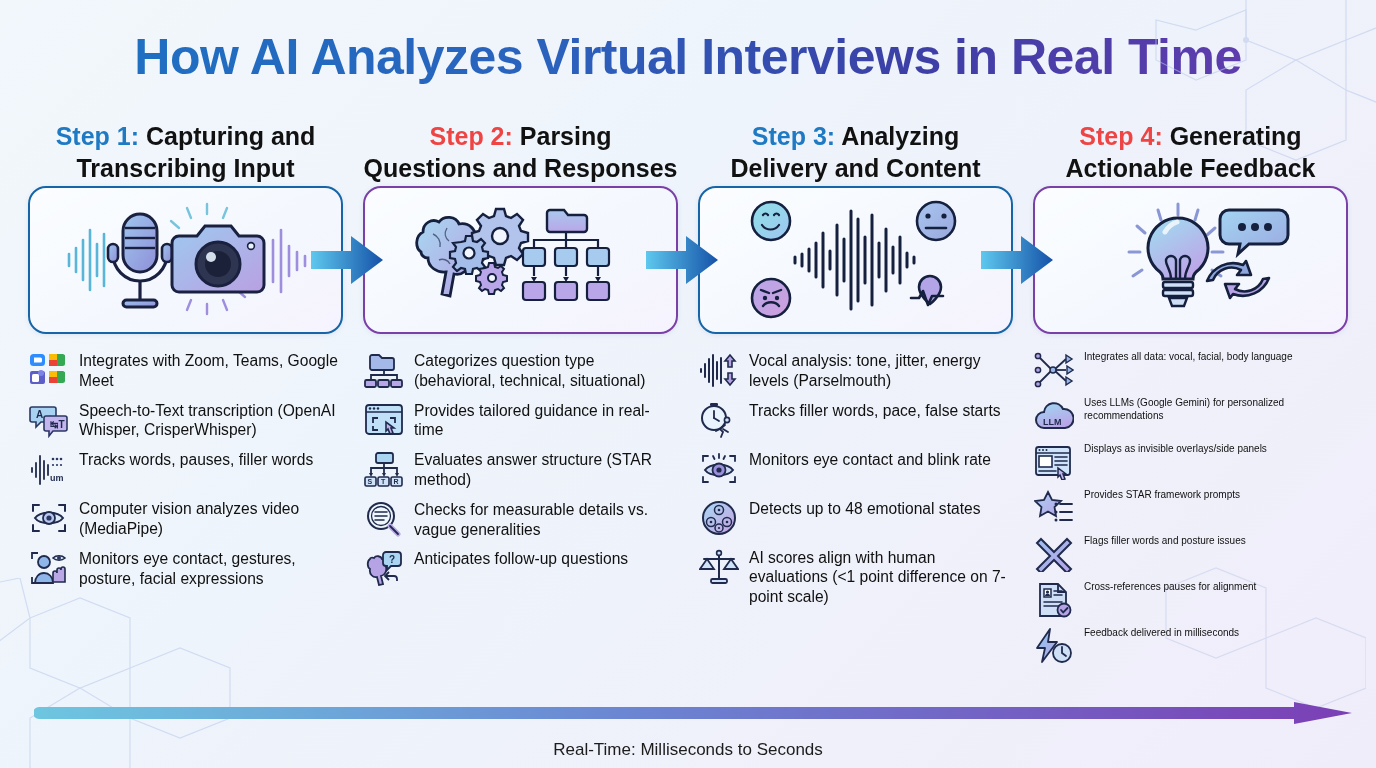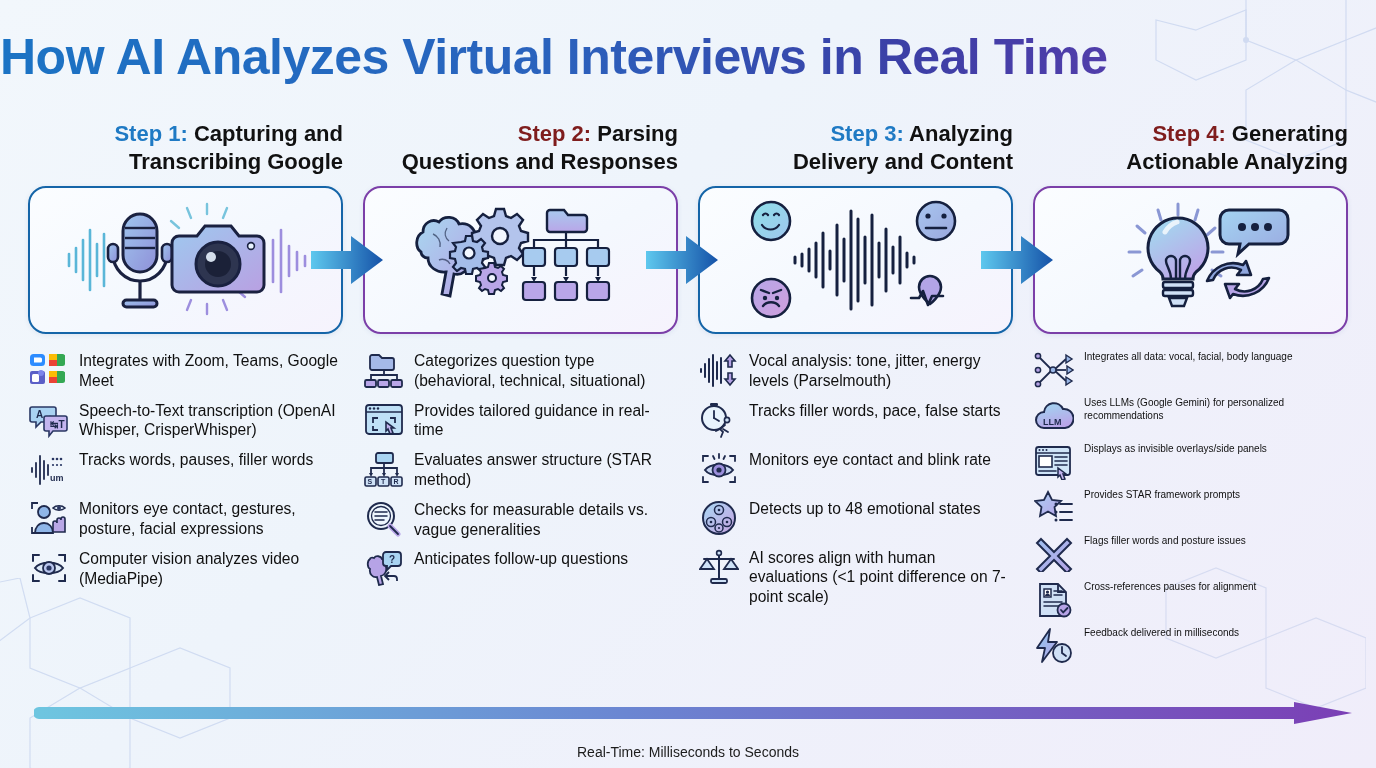--- a/index.html
+++ b/index.html
@@ -14,21 +14,21 @@
   
   .hex-deco { position: absolute; pointer-events: none; opacity: .55; }
   .hex-tr { top: -30px; right: -20px; }
   .hex-bl { bottom: -10px; left: -30px; }
   .hex-br { bottom: 40px; right: 10px; }
 
   .page { position: relative; width: 1376px; height: 768px; padding: 0; }
 
   
   .title {
-    text-align: left;
+    text-align: center;
     font-size: 50px;
     font-weight: 700;
     letter-spacing: -0.5px;
     padding-top: 28px;
     background: linear-gradient(90deg, #1b73c4 0%, #2a62bd 40%, #3c3fa6 66%, #6c3bb0 100%);
     -webkit-background-clip: text;
     background-clip: text;
     color: transparent;
     -webkit-text-fill-color: transparent;
     text-shadow: none;
@@ -37,30 +37,30 @@
   
   .columns {
     position: absolute;
     top: 120px; left: 0; right: 0;
     display: flex;
     padding: 0 18px;
   }
   .col { width: 25%; padding: 0 10px; }
 
   .step-head {
-    text-align: right;
-    font-size: 22px;
+    text-align: center;
+    font-size: 25px;
     font-weight: 700;
     line-height: 1.28;
     color: #111;
     height: 58px;
   }
   .step-label { font-weight: 700; }
   .c-blue  { color: #1f7ac4; }
-  .c-purple{ color: #7f1d1d; }
+  .c-purple{ color: #ef4444; }
 
   
   .card {
     position: relative;
     height: 148px;
     border-radius: 18px;
     background: linear-gradient(150deg, #fbfdff 0%, #f4f8fe 55%, #f6f3fd 100%);
     display: flex; align-items: center; justify-content: center;
     margin-top: 8px;
     box-shadow: 0 1px 5px rgba(60,90,150,.10);
@@ -102,21 +102,21 @@
   
   .timeline {
     position: absolute;
     left: 34px; right: 24px; bottom: 44px;
     height: 22px;
   }
   .timeline-caption {
     position: absolute;
     bottom: 8px; left: 0; right: 0;
     text-align: center;
-    font-size: 14px;
+    font-size: 17px;
     color: #1c1c1c;
   }
 </style>
 </head>
 <body>
 
 <div class="page">
 
   <svg class="hex-deco hex-tr" width="300" height="250" viewBox="0 0 300 250">
     <g fill="none" stroke="#b9c9ea" stroke-width="1.2">
@@ -145,21 +145,21 @@
   </svg>
 
   <h1 class="title">How AI Analyzes Virtual Interviews in Real Time</h1>
 
   <div class="columns">
 
     <div class="col col-1">
       <div class="step-head">
         <span class="step-label c-blue">Step 1: </span>
         <span>Capturing and</span><br>
-        <span>Transcribing Google</span>
+        <span>Transcribing Input</span>
       </div>
 
       <div class="card blue">
         <svg width="250" height="120" viewBox="0 0 250 120">
           <defs>
             <linearGradient id="g1" x1="0" y1="0" x2="1" y2="1">
               <stop offset="0%" stop-color="#9fc6ee"></stop>
                 <stop offset="100%" stop-color="#8f8fd8"></stop>
             </linearGradient>
             <linearGradient id="g2" x1="0" y1="0" x2="1" y2="1">
@@ -282,48 +282,48 @@
                   <circle cx="32" cy="14" r="1.1"></circle>
                 </g>
               <text x="21" y="30" font-size="9" font-family="Liberation Sans" fill="#1f2a4d" font-weight="700">um</text>
             </svg>
           </span>
           <span class="btxt">Tracks words, pauses, filler words</span>
         </div>
         <div class="bullet">
           <span class="bico">
             <svg width="40" height="36" viewBox="0 0 40 36">
+              <g stroke="#1f2a4d" stroke-width="2" fill="none" stroke-linecap="round">
+                <path d="M4 11V5h6"></path>
+                  <path d="M30 5h6v6"></path>
+                  <path d="M36 25v6h-6"></path>
+                  <path d="M10 31H4v-6"></path>
+              </g>
+              <path d="M6 18c5-7 23-7 28 0-5 7-23 7-28 0z" fill="#dce9f8" stroke="#1f2a4d" stroke-width="2"></path>
+              <circle cx="20" cy="18" r="6" fill="#b9c6ee" stroke="#1f2a4d" stroke-width="1.8"></circle>
+              <circle cx="20" cy="18" r="2.6" fill="#2a3763"></circle>
+            </svg>
+          </span>
+          <span class="btxt">Computer vision analyzes video (MediaPipe)</span>
+        </div>
+        <div class="bullet">
+          <span class="bico">
+            <svg width="40" height="36" viewBox="0 0 40 36">
               <g stroke="#1f2a4d" stroke-width="1.8" fill="none">
                   <path d="M3 9V3h6"></path>
                   <path d="M9 33H3v-6"></path>
                 </g>
               <circle cx="15" cy="12" r="6" fill="#8fb6e8" stroke="#1f2a4d" stroke-width="1.8"></circle>
               <path d="M6 33c0-6 4-10 9-10s9 4 9 10z" fill="#8fb6e8" stroke="#1f2a4d" stroke-width="1.8"></path>
               <path d="M24 8c3-3 9-3 12 0-3 3-9 3-12 0z" fill="#dce9f8" stroke="#1f2a4d" stroke-width="1.6"></path>
               <circle cx="30" cy="8" r="2" fill="#2a3763"></circle>
               <path d="M24 32v-9a2 2 0 014 0v-3a2 2 0 014 0v-1a2 2 0 014 0v13z" fill="#b9a7e6" stroke="#1f2a4d" stroke-width="1.6"></path>
             </svg>
           </span>
           <span class="btxt">Monitors eye contact, gestures, posture, facial expressions</span>
-        </div>
-        <div class="bullet">
-          <span class="bico">
-            <svg width="40" height="36" viewBox="0 0 40 36">
-              <g stroke="#1f2a4d" stroke-width="2" fill="none" stroke-linecap="round">
-                <path d="M4 11V5h6"></path>
-                  <path d="M30 5h6v6"></path>
-                  <path d="M36 25v6h-6"></path>
-                  <path d="M10 31H4v-6"></path>
-              </g>
-              <path d="M6 18c5-7 23-7 28 0-5 7-23 7-28 0z" fill="#dce9f8" stroke="#1f2a4d" stroke-width="2"></path>
-              <circle cx="20" cy="18" r="6" fill="#b9c6ee" stroke="#1f2a4d" stroke-width="1.8"></circle>
-              <circle cx="20" cy="18" r="2.6" fill="#2a3763"></circle>
-            </svg>
-          </span>
-          <span class="btxt">Computer vision analyzes video (MediaPipe)</span>
         </div>
       </div>
     </div>
 
     <div class="col col-2">
       <div class="step-head">
         <span class="step-label c-purple">Step 2: </span>
         <span>Parsing</span><br>
         <span>Questions and Responses</span>
       </div>
@@ -671,21 +671,21 @@
           </span>
           <span class="btxt">AI scores align with human evaluations (&lt;1 point difference on 7-point scale)</span>
         </div>
       </div>
     </div>
 
     <div class="col col-4">
       <div class="step-head">
         <span class="step-label c-purple">Step 4: </span>
         <span>Generating</span><br>
-        <span>Actionable Analyzing</span>
+        <span>Actionable Feedback</span>
       </div>
 
       <div class="card purple">
         <svg width="215" height="120" viewBox="0 0 215 120">
           <defs>
             <linearGradient id="bulb" x1="0" y1="0" x2="0.6" y2="1">
               <stop offset="0%" stop-color="#9fdff0"></stop>
                 <stop offset="100%" stop-color="#bda5e8"></stop>
             </linearGradient>
             <linearGradient id="bub" x1="0" y1="0" x2="1" y2="1">

